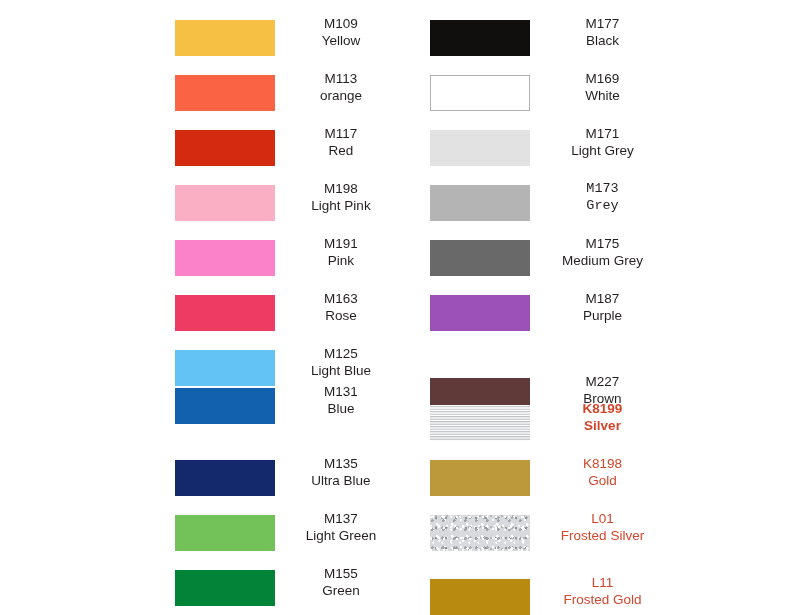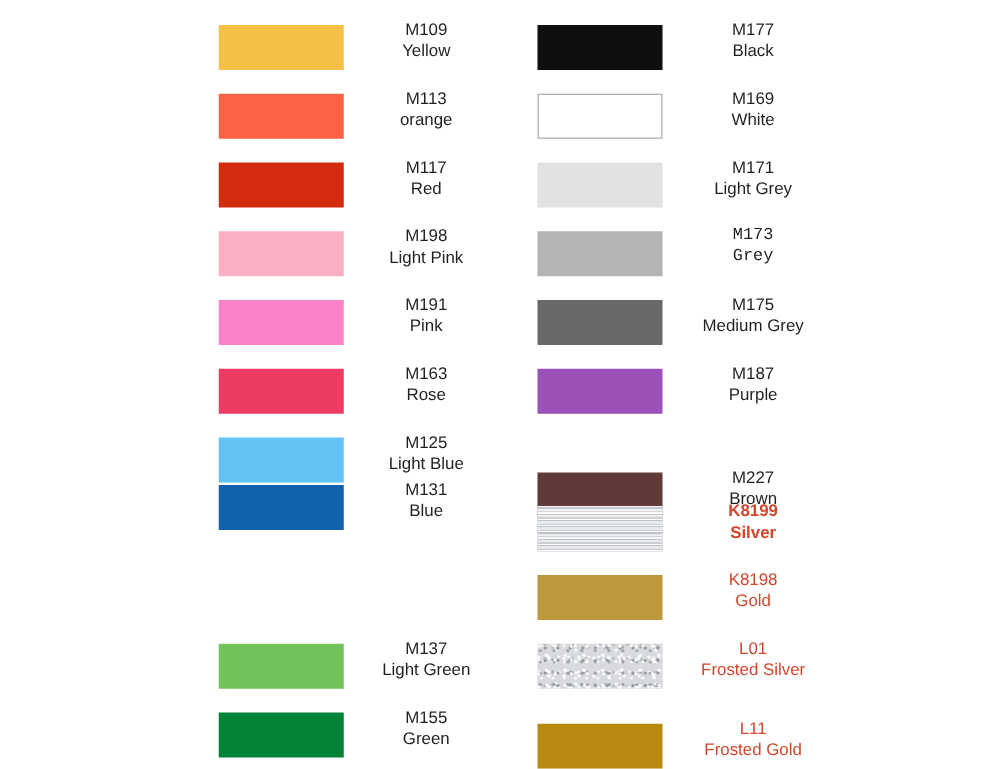--- a/index.html
+++ b/index.html
@@ -196,20 +196,27 @@
           <span class="name">Light Blue</span>
         </div>
       </div>
       <div class="swatch-row" style="top: 378px; padding-left: 37px;">
         <div class="swatch-chip" title="Blue" style="background: rgb(17, 97, 174);"></div>
         <div class="swatch-label">
           <span class="code">M131</span>
           <span class="name">Blue</span>
         </div>
       </div>
+      <div class="swatch-row" style="top: 450px;">
+        <div class="swatch-chip" title="Ultra Blue" style="background: rgb(20, 41, 107);"></div>
+        <div class="swatch-label">
+          <span class="code">M135</span>
+          <span class="name">Ultra Blue</span>
+        </div>
+      </div>
       <div class="swatch-row" style="top: 505px;">
         <div class="swatch-chip" title="Light Green" style="background: rgb(114, 194, 89);"></div>
         <div class="swatch-label">
           <span class="code">M137</span>
           <span class="name">Light Green</span>
         </div>
       </div>
       <div class="swatch-row" style="top: 560px;">
         <div class="swatch-chip" title="Green" style="background: rgb(3, 131, 55);"></div>
         <div class="swatch-label">

